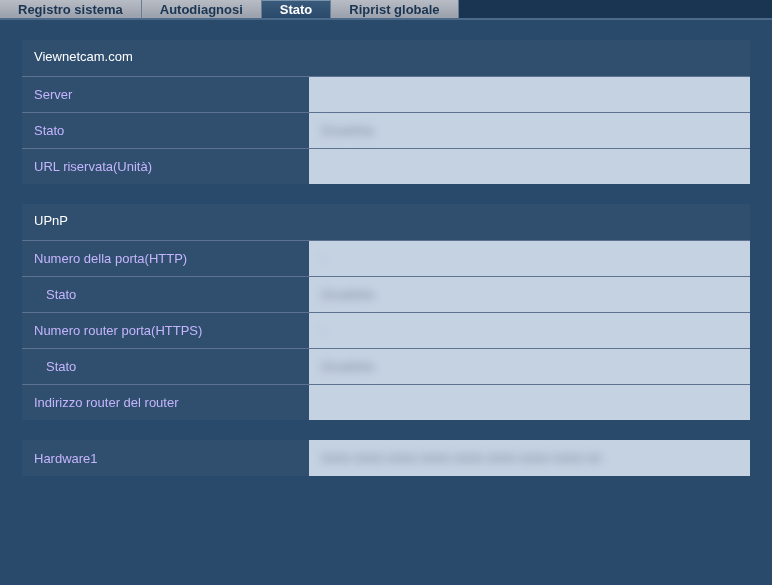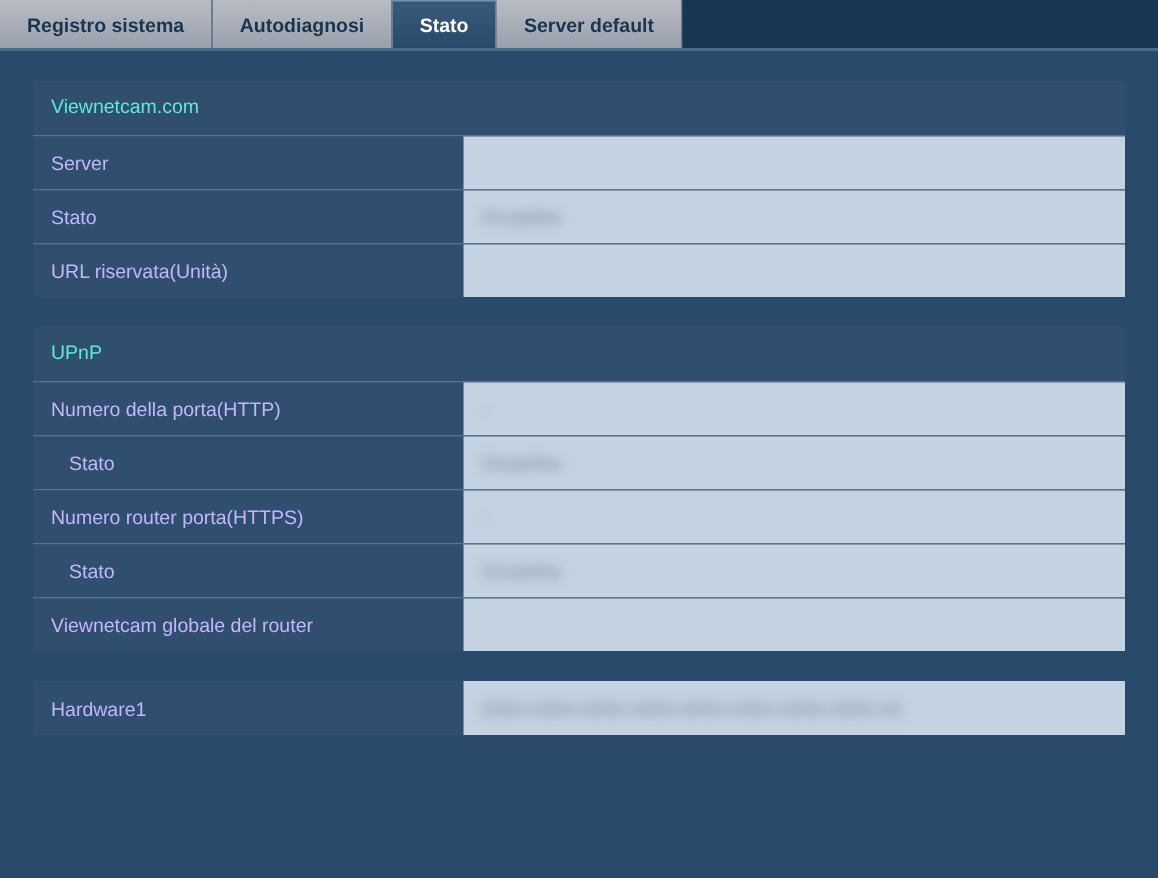--- a/index.html
+++ b/index.html
@@ -7,21 +7,21 @@
     width: 772px;
     height: 585px;
     background: #2a4a6b;
     font-family: Arial, sans-serif;
     font-size: 13px;
     color: #fff;
     overflow: hidden;
   }
   .tabs {
     display: flex;
-    height: 34px;
+    height: 20px;
     background: #2a4a6b;
     border-bottom: 2px solid #4e6a8a;
   }
   .tab {
     padding: 5px 18px;
     font-size: 13px;
     border-right: 1px solid #6a7d92;
     cursor: pointer;
     display: flex;
     align-items: center;
@@ -51,21 +51,21 @@
   .row {
     display: flex;
     border-top: 1px solid #5b7390;
     min-height: 36px;
   }
   .section .row:first-child { border-top: none; }
   .header-row {
     background: #304f6f;
     padding: 9px 12px;
     font-size: 13px;
-    color: #5eead4;
+    color: #ffffff;
     border-top: none;
   }
   .label-cell {
     width: 287px;
     background: #304f6f;
     padding: 9px 12px;
     color: #c4b5fd;
     display: flex;
     align-items: center;
   }
@@ -84,21 +84,21 @@
     user-select: none;
   }
 </style>
 </head>
 <body>
 
 <div class="tabs">
   <div class="tab inactive">Registro sistema</div>
   <div class="tab inactive">Autodiagnosi</div>
   <div class="tab active">Stato</div>
-  <div class="tab inactive">Server default</div>
+  <div class="tab inactive">Riprist globale</div>
   <div class="tab-spacer"></div>
 </div>
 
 <div class="content">
 
   <div class="section">
     <div class="row header-row">Viewnetcam.com</div>
     <div class="row">
       <div class="label-cell">Server</div>
       <div class="value-cell"></div>
@@ -135,21 +135,21 @@
           <span class="blur-text">-</span>
         </div>
     </div>
     <div class="row">
       <div class="label-cell indent">Stato</div>
       <div class="value-cell">
           <span class="blur-text">Disabilita</span>
         </div>
     </div>
     <div class="row">
-      <div class="label-cell">Viewnetcam globale del router</div>
+      <div class="label-cell">Indirizzo router del router</div>
       <div class="value-cell"></div>
     </div>
   </div>
 
   <div class="section">
     <div class="row">
       <div class="label-cell">Hardware1</div>
       <div class="value-cell">
           <span class="blur-text">0000-0000-0000-0000-0000-0000-0000-0000-00</span>
         </div>

